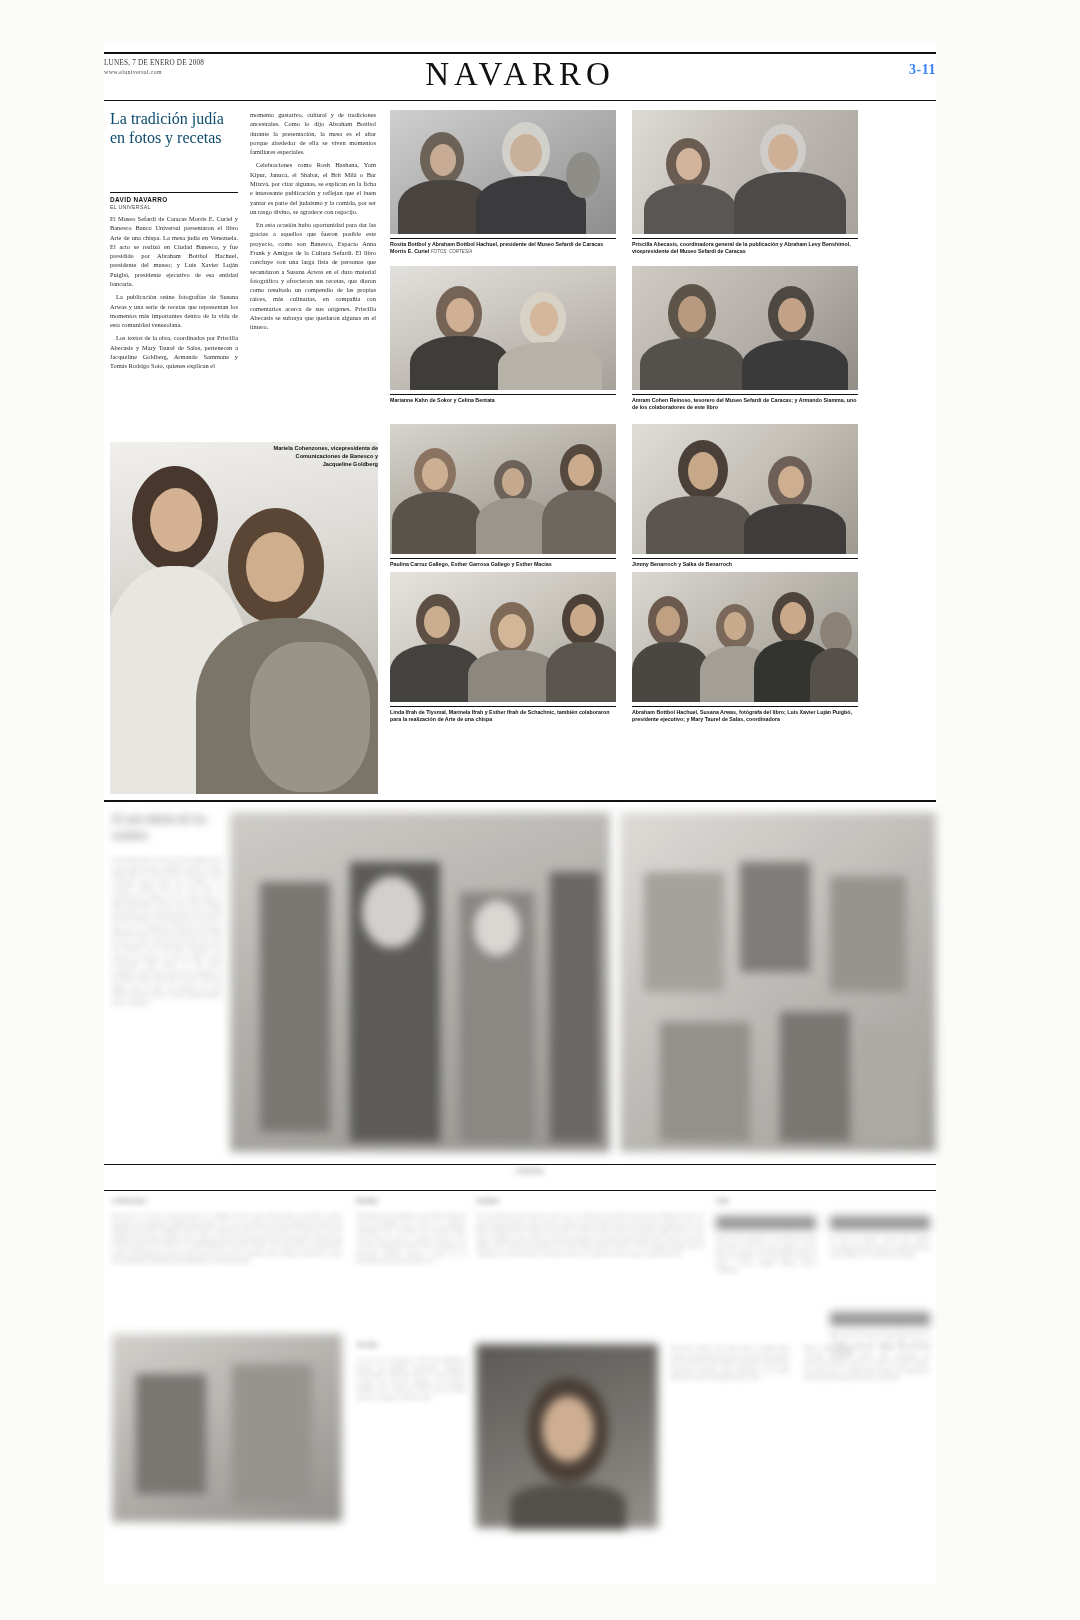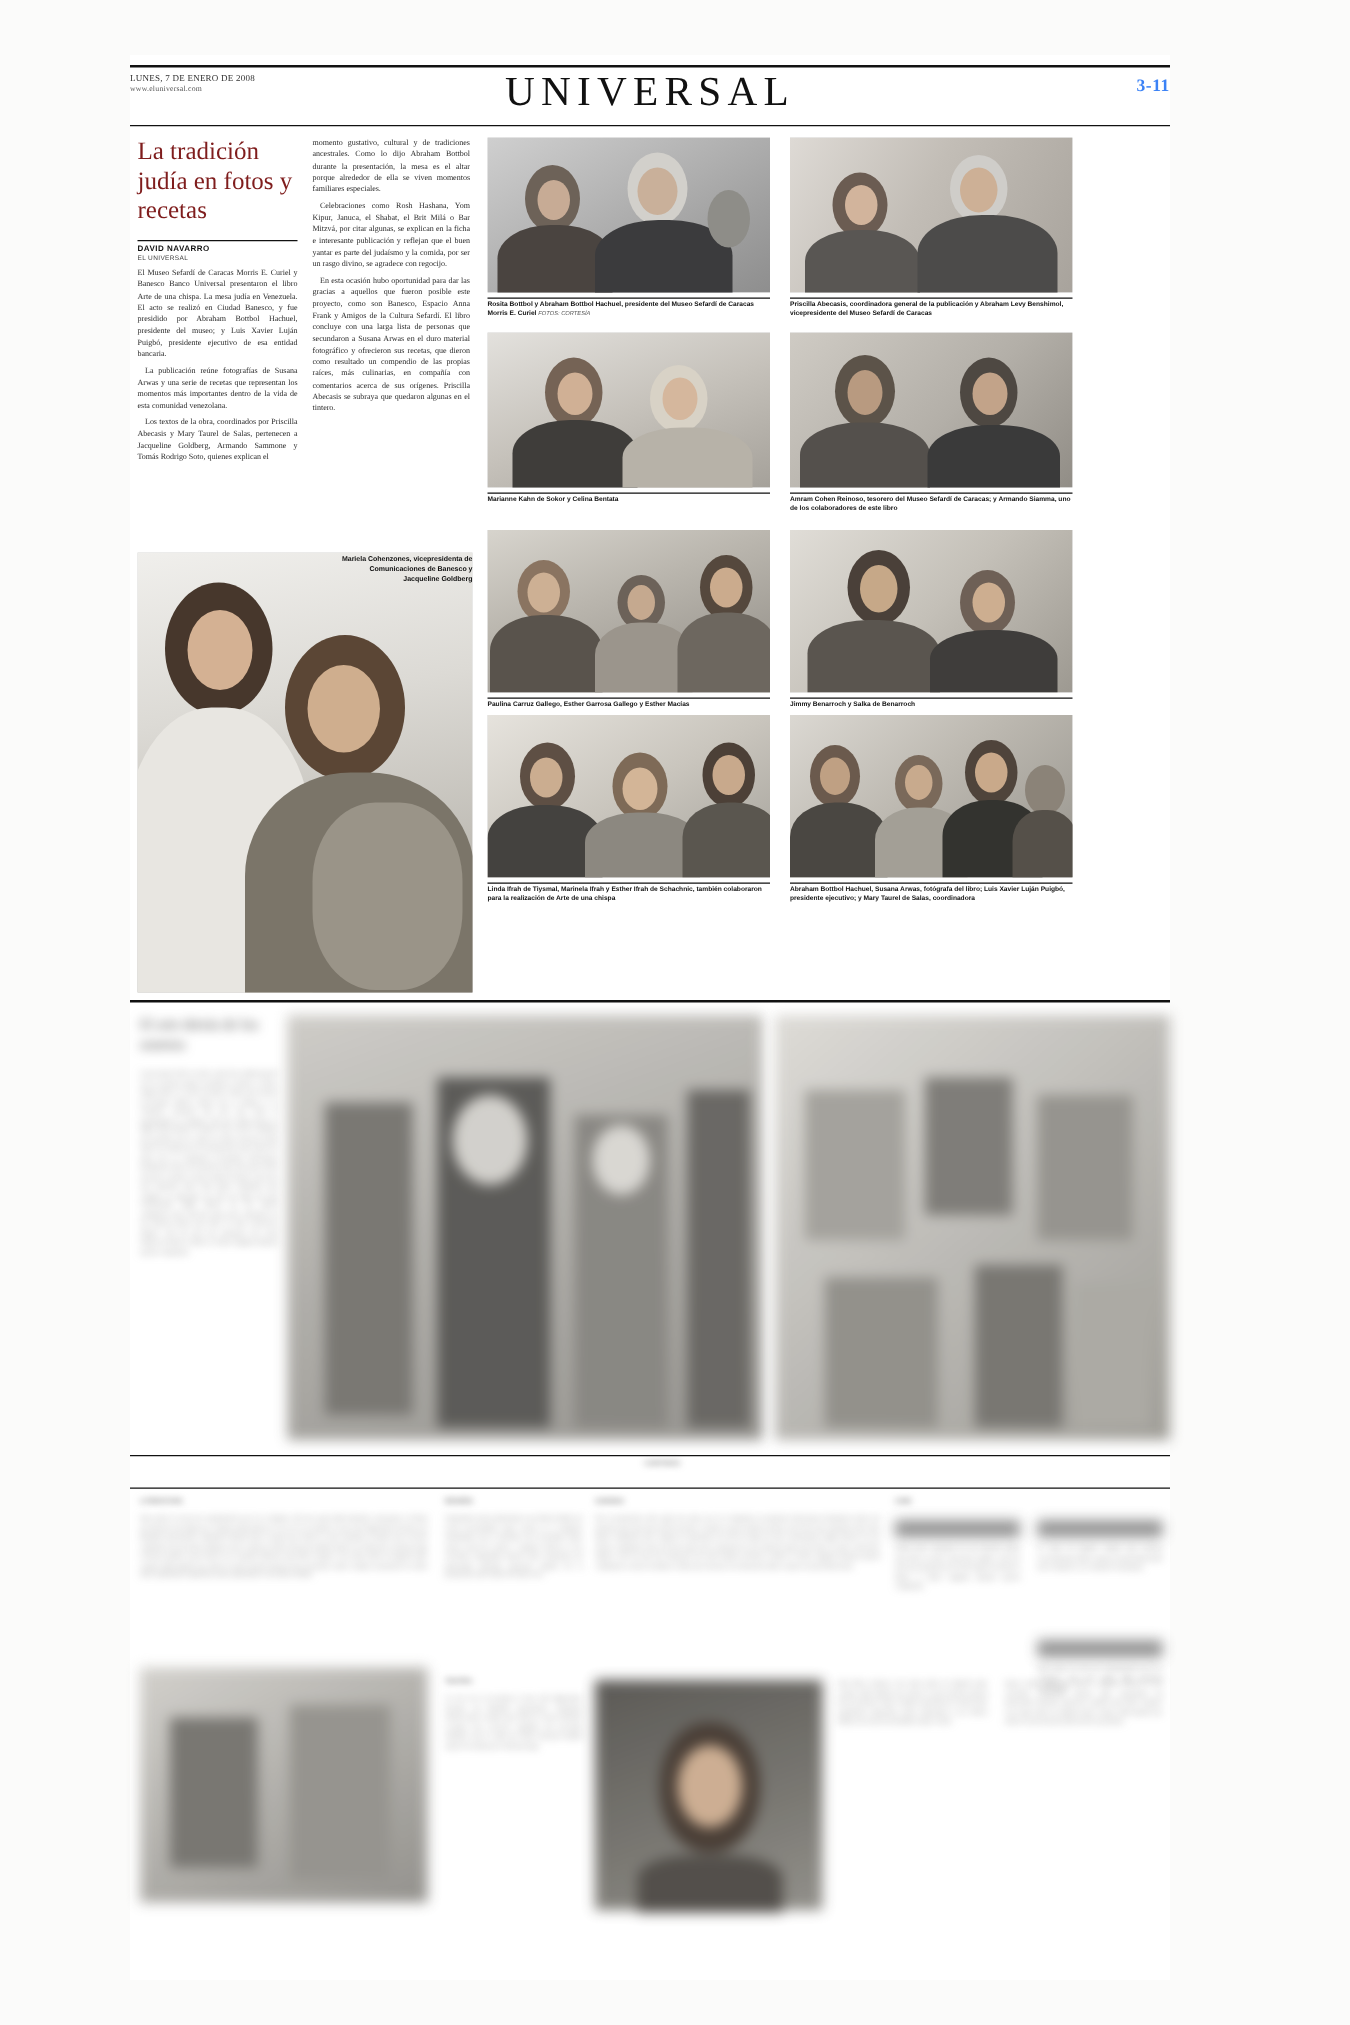--- a/index.html
+++ b/index.html
@@ -88,23 +88,23 @@
     position: absolute;
     left: 0;
     top: 66px;
     width: 832px;
   }
   .headline {
     position: absolute;
     left: 6px;
     top: 0px;
     width: 128px;
-    font-size: 20px;
+    font-size: 16px;
     line-height: 1.18;
-    color: #7f1d1d;
+    color: #0c4a6e;
     font-family: "Liberation Serif", serif;
   }
   .byline {
     position: absolute;
     left: 6px;
     top: 82px;
     width: 128px;
   }
   .byline .rule {
     width: 128px;
@@ -225,21 +225,21 @@
 
 <div class="page">
   <div class="sheet">
 
     <div class="masthead">
       <div class="rule-top"></div>
       <div class="dateline">
         <div>LUNES, 7 DE ENERO DE 2008</div>
         <div class="site">www.eluniversal.com</div>
       </div>
-      <div class="section-title">UNIVERSAL</div>
+      <div class="section-title">NAVARRO</div>
       <div class="folio">3-11</div>
       <div class="rule-bottom"></div>
     </div>
 
     <div class="article">
 
       <div class="headline">La tradición judía en fotos y recetas</div>
 
       <div class="byline">
         <div class="rule"></div>

